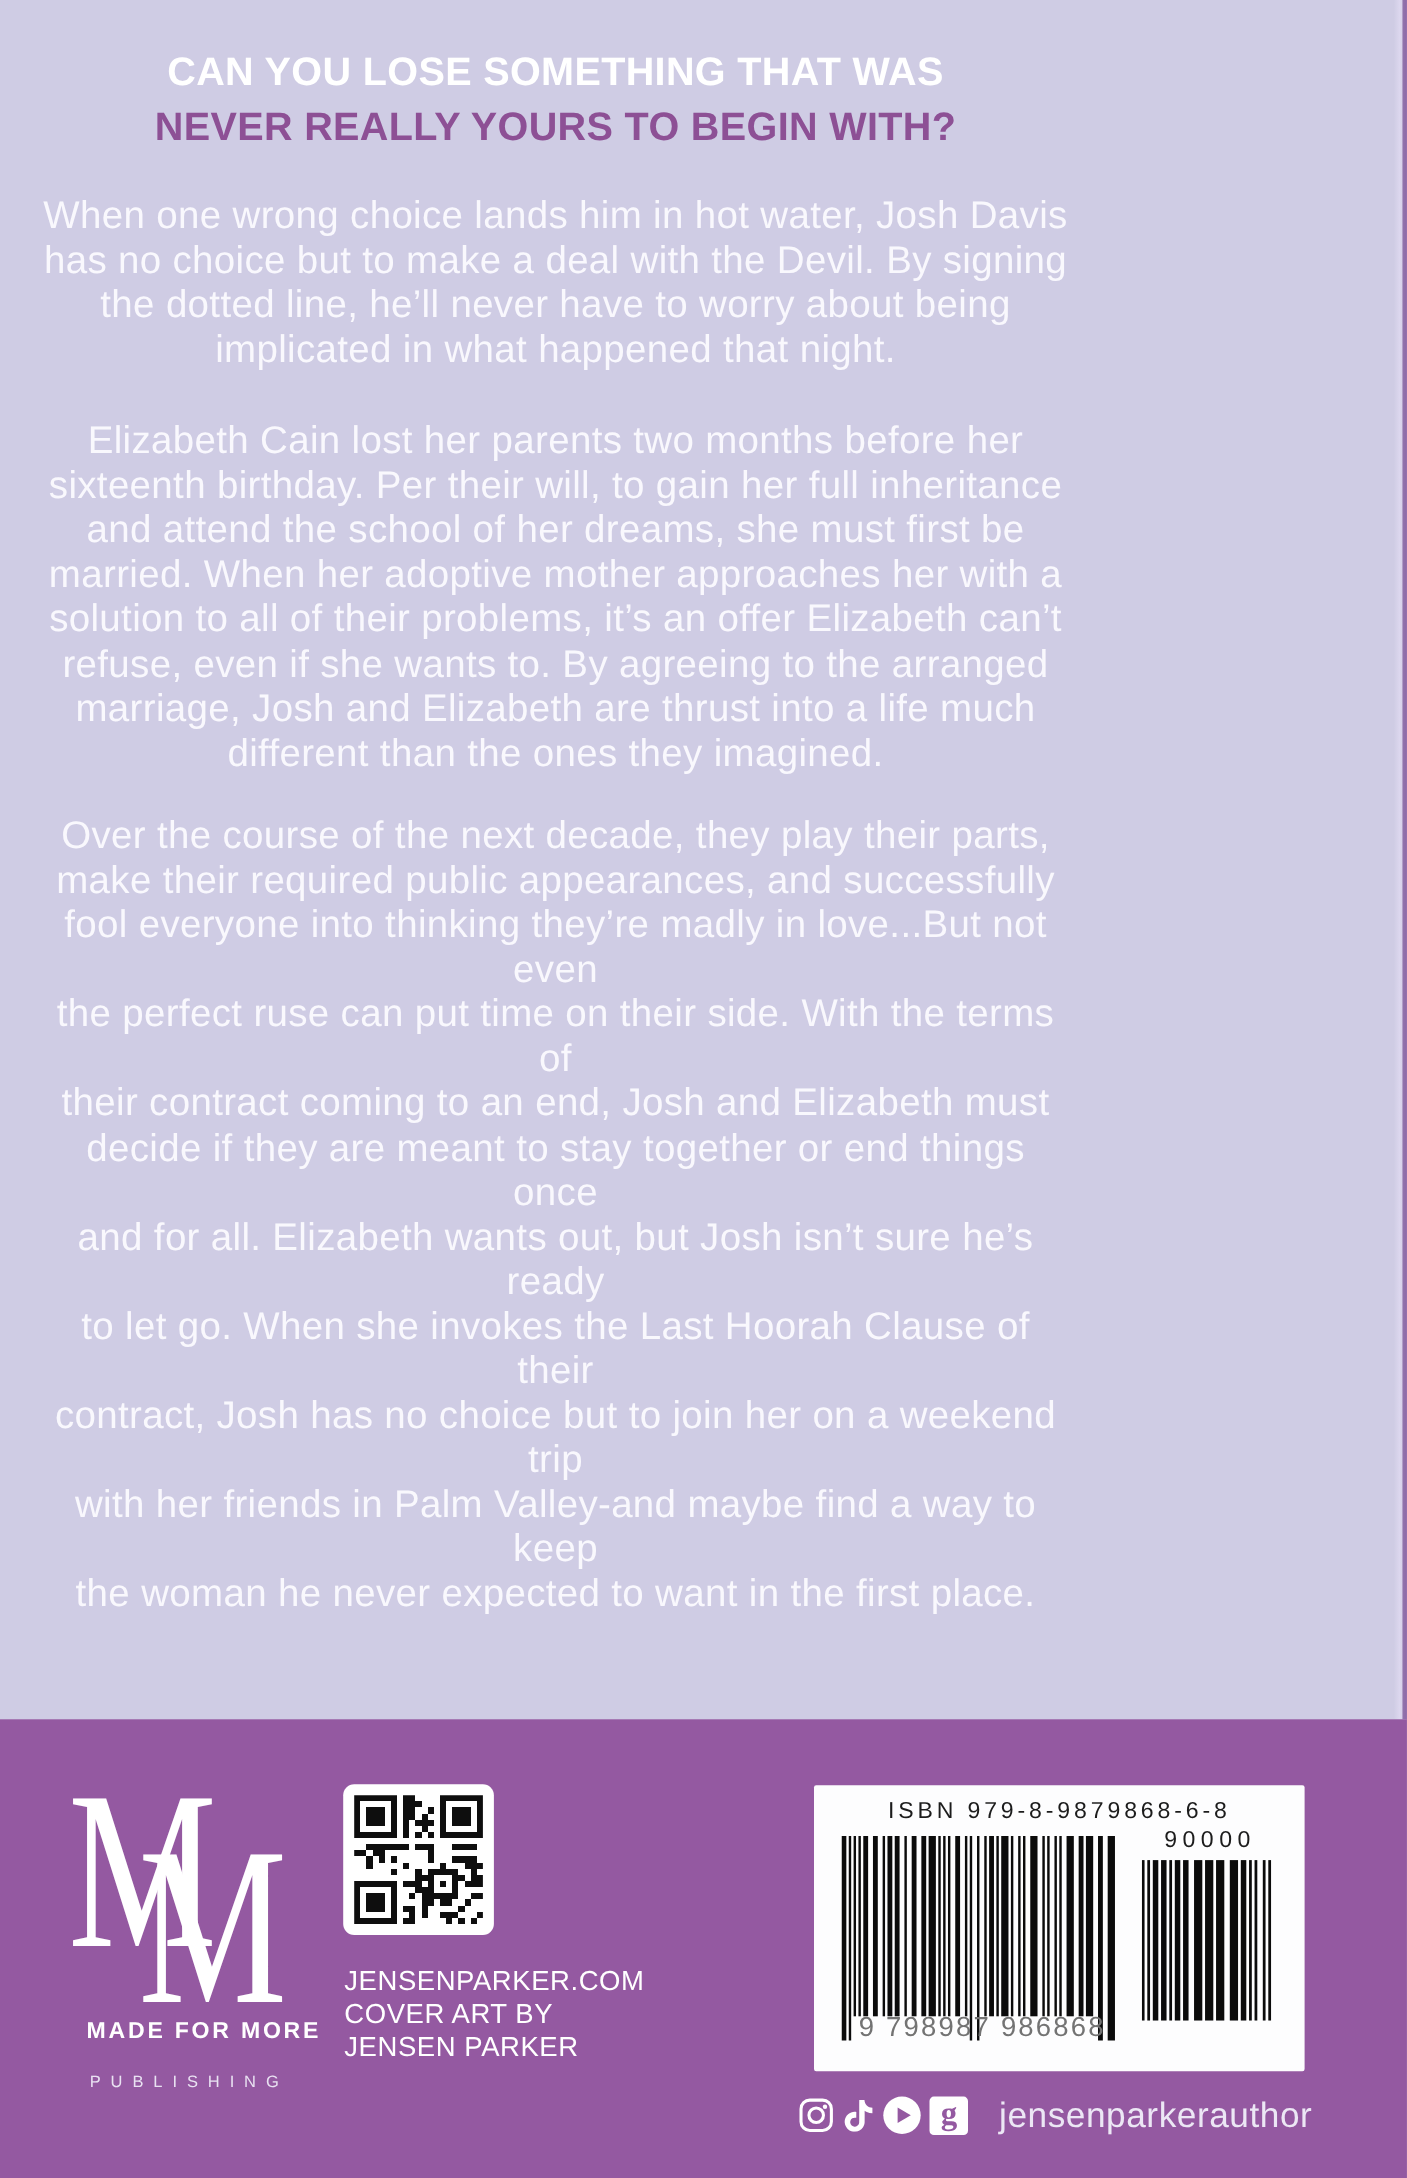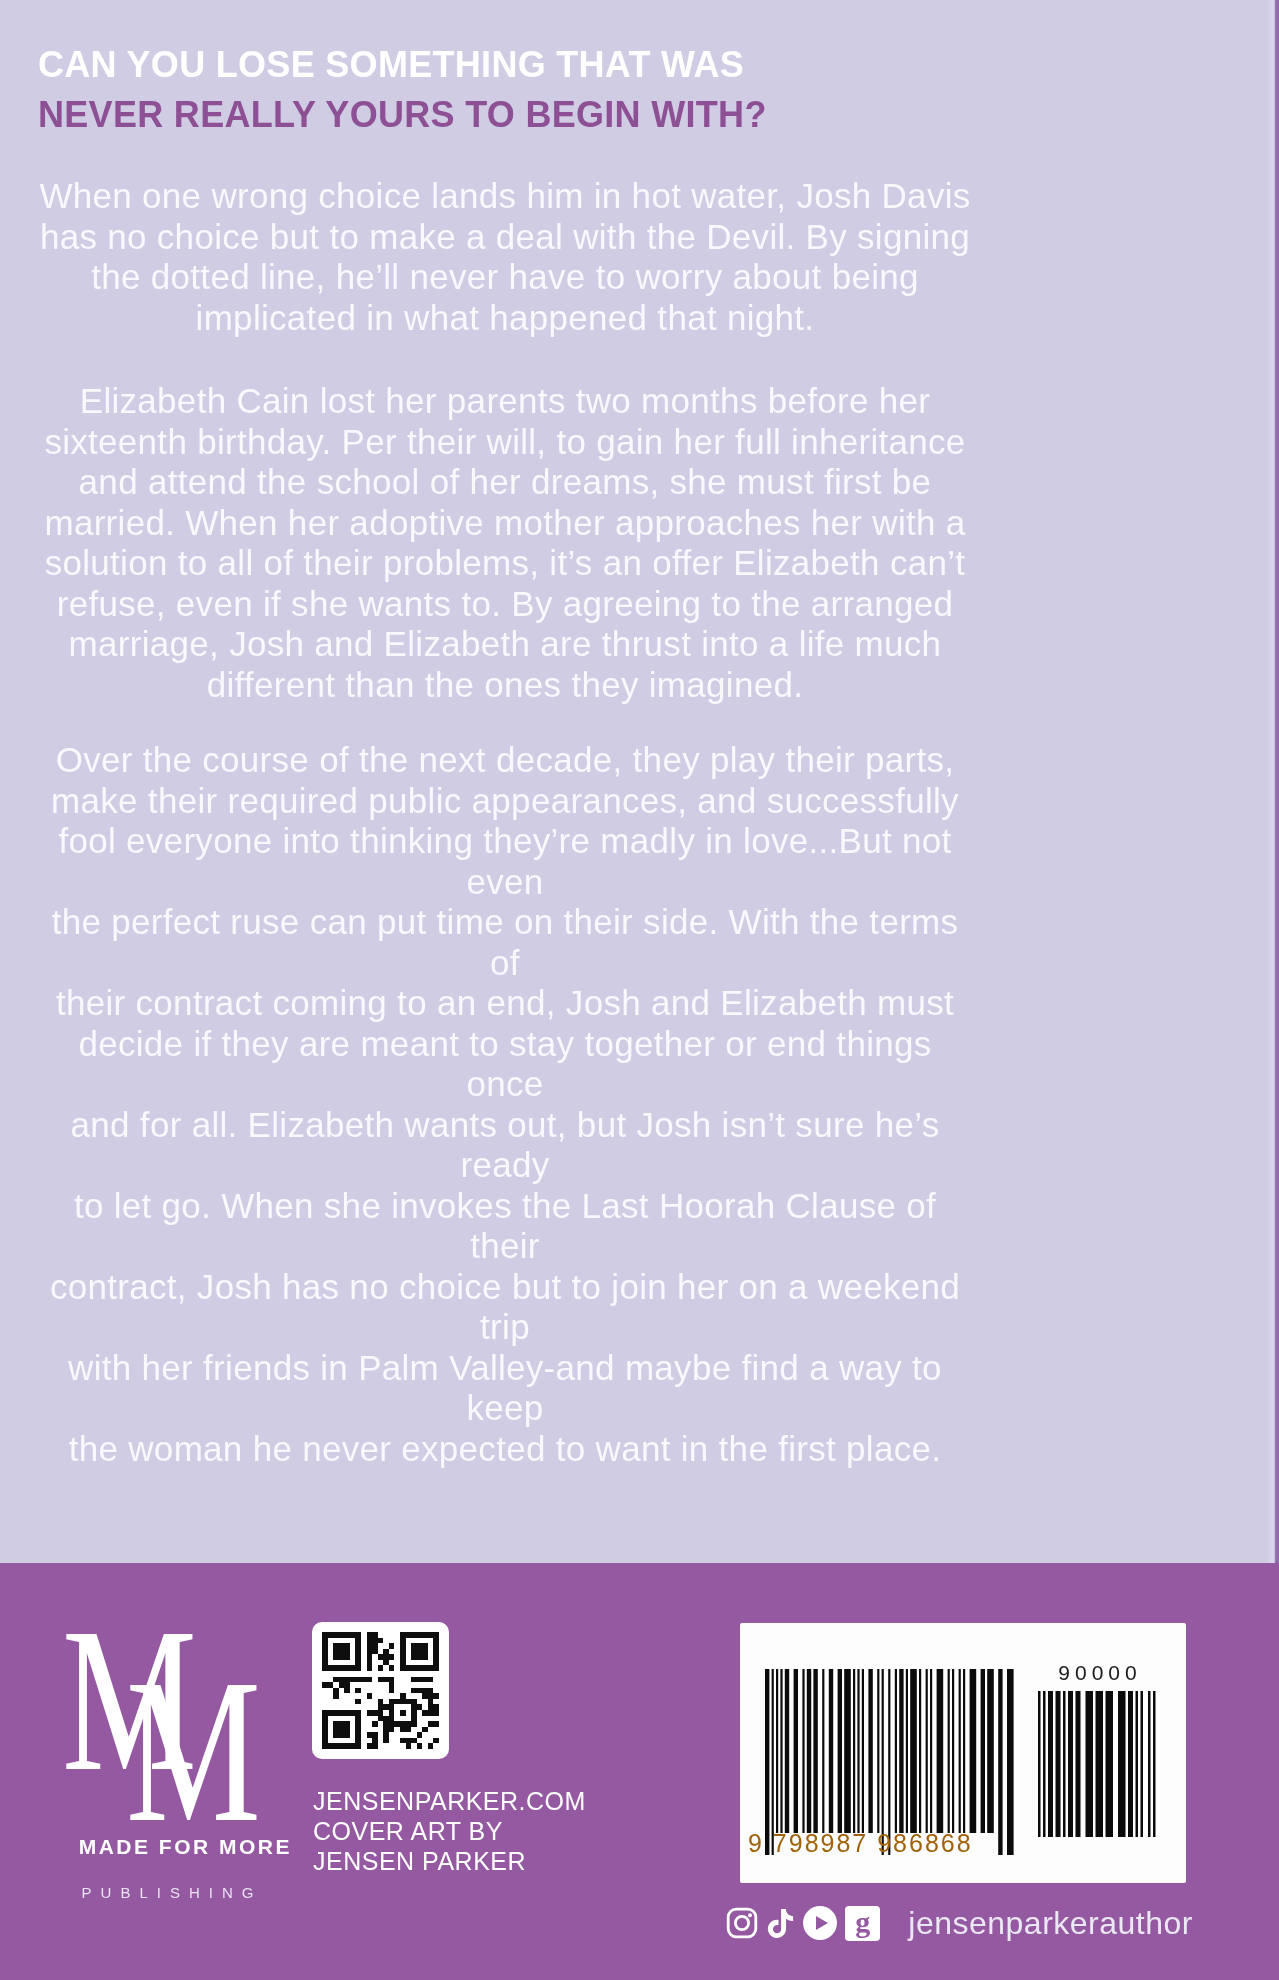--- a/index.html
+++ b/index.html
@@ -2,21 +2,21 @@
 <html><head>
 <meta charset="utf-8">
 <style>
   html,body{margin:0;padding:0;background:#222;}
   .page{position:relative;width:1279px;height:1980px;background:#cfcce4;overflow:hidden;
         font-family:"Liberation Sans",sans-serif;}
   
   .edge-strip{position:absolute;top:0;right:0;width:12px;height:1563px;
     background:linear-gradient(to right, rgba(207,204,228,0) 0%, #dcd7ee 45%, #d8d2eb 60%, #9173ab 72%, #8f68a8 100%);}
   
-  .headline{position:absolute;left:38px;top:40px;width:934px;
+  .headline{position:absolute;left:38px;top:40px;width:934px;text-align:center;
             font-weight:bold;font-size:36px;line-height:50px;letter-spacing:.3px;}
   .headline .l1{color:#ffffff;}
   .headline .l2{color:#8d5095;}
   
   .para{position:absolute;left:35px;width:940px;text-align:center;white-space:pre-line;
         color:rgba(252,251,255,.93);font-size:35px;line-height:40.5px;letter-spacing:.3px;}
   #p1{top:176px}
   #p2{top:381px}
   #p3{top:740px}
   
@@ -35,22 +35,22 @@
   .qr svg{position:absolute;left:10px;top:10px;}
   
   .credits{position:absolute;left:313px;top:223px;color:#ffffff;font-size:25px;line-height:30px;
            letter-spacing:.5px;white-space:pre-line;}
   
   .isbn{position:absolute;left:740px;top:60px;width:446px;height:260px;background:#fdfdfe;
         border-radius:2px;}
   .isbn-label{position:absolute;left:0;top:12px;width:100%;text-align:center;color:#1c1c1c;
               font-size:21px;letter-spacing:3.5px;white-space:nowrap;}
   .bc-main{position:absolute;left:25px;top:46px;width:250px;height:188px;}
-  .bc-digits{position:absolute;left:8px;top:206px;width:290px;color:#a16207;font-size:25px;
-             letter-spacing:2px;white-space:nowrap;}
+  .bc-digits{position:absolute;left:8px;top:206px;width:290px;color:#737373;font-size:25px;
+             letter-spacing:2px;white-space:nowrap;text-align:center;}
   .bc-addon-digits{position:absolute;left:296px;top:38px;width:128px;text-align:center;
                    color:#1c1c1c;font-size:21px;letter-spacing:5px;}
   .bc-addon{position:absolute;left:298px;top:68px;width:124px;height:146px;}
   
   .social{position:absolute;top:338px;right:86px;height:44px;display:flex;align-items:center;gap:8px;}
   .handle{color:#ece7f5;font-size:32px;letter-spacing:.5px;margin-left:20px;white-space:nowrap;}
   .yt{width:34px;height:34px;border-radius:50%;background:#ffffff;position:relative;}
   .yt::after{content:"";position:absolute;left:13px;top:10px;width:0;height:0;
              border-left:12px solid #9459a1;border-top:7px solid transparent;border-bottom:7px solid transparent;}
   .gr{width:35px;height:35px;background:#ffffff;border-radius:4px;display:flex;align-items:center;
@@ -315,20 +315,21 @@
           <rect x="17" y="20" width="1" height="1" fill="#0e0e0e"></rect>
           <rect x="19" y="20" width="1" height="1" fill="#0e0e0e"></rect>
         </svg>
     </div>
 
     <div class="credits">JENSENPARKER.COM
 COVER ART BY
 JENSEN PARKER</div>
 
     <div class="isbn">
+      <div class="isbn-label">ISBN 979-8-9879868-6-8</div>
       <svg class="bc-main" id="bc-main" width="250" height="188">
           <rect x="0.0" y="0" width="4.4" height="186" fill="#0b0b0b"></rect>
           <rect x="6.6" y="0" width="2.2" height="186" fill="#0b0b0b"></rect>
           <rect x="11.0" y="0" width="2.2" height="164" fill="#0b0b0b"></rect>
           <rect x="15.4" y="0" width="2.2" height="164" fill="#0b0b0b"></rect>
           <rect x="19.8" y="0" width="4.4" height="164" fill="#0b0b0b"></rect>
           <rect x="28.6" y="0" width="4.4" height="164" fill="#0b0b0b"></rect>
           <rect x="37.4" y="0" width="2.2" height="164" fill="#0b0b0b"></rect>
           <rect x="41.8" y="0" width="4.4" height="164" fill="#0b0b0b"></rect>
           <rect x="48.4" y="0" width="4.4" height="164" fill="#0b0b0b"></rect>

